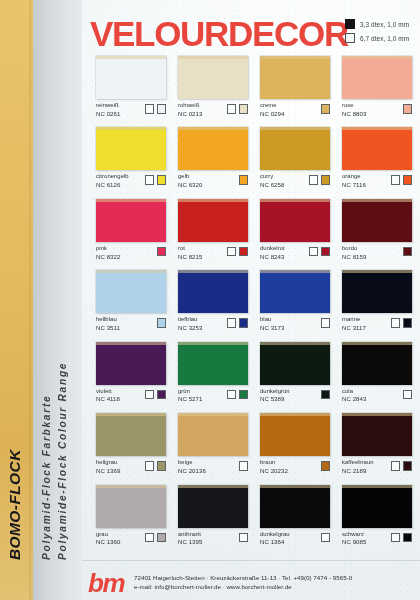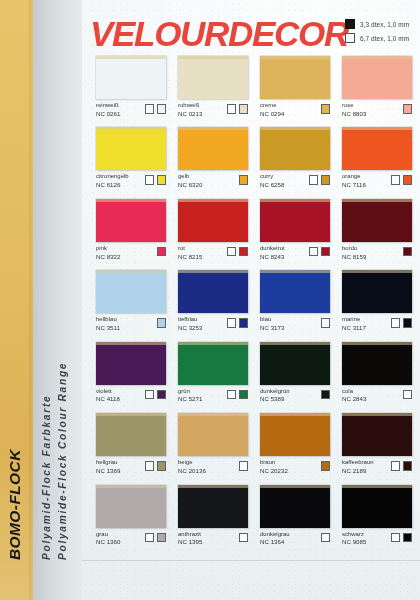--- a/index.html
+++ b/index.html
@@ -55,21 +55,21 @@
   }
   .v-line2{
     left:57px;top:560px;
     font-size:10.2px;font-weight:bold;font-style:italic;
     letter-spacing:1.7px;color:#3b4146;
   }
 
   
   .title{
     position:absolute;left:90px;top:14px;
-    font-size:35px;font-weight:bold;font-style:italic;
+    font-size:35px;font-weight:bold;
     letter-spacing:-1.3px;color:#e8463c;
     text-shadow:0 1px 0 rgba(255,255,255,.6);
   }
   .legend{position:absolute;left:345px;top:19px;}
   .legend-row{display:flex;align-items:center;margin-bottom:4px;}
   .lg-box{width:8px;height:8px;border:1px solid #4a4f52;margin-right:5px;}
   .lg-box.filled{background:#141414;border-color:#141414;}
   .lg-box.open{background:#f4f8f9;}
   .lg-text{font-size:6.4px;color:#3a3f42;letter-spacing:.1px;}
 
@@ -557,14 +557,21 @@
             <div class="boxes">
               <span class="bx open"></span>
               <span class="bx " style="background: rgb(5, 5, 6);"></span>
             </div>
           </div>
         </div>
       </div>
     </div>
 
   <div class="fbar"></div>
+  <div class="footer">
+    <div class="logo">bm</div>
+    <div class="fcontact">
+      <span class="fline">72401 Haigerloch-Stetten · Kreuzäckerstraße 11-13 · Tel. +49(0) 7474 - 9565-0</span>
+      <span class="fline">e-mail: info@borchert-moller.de · www.borchert-moller.de</span>
+    </div>
+  </div>
 
 </div>
 
 </body></html>

